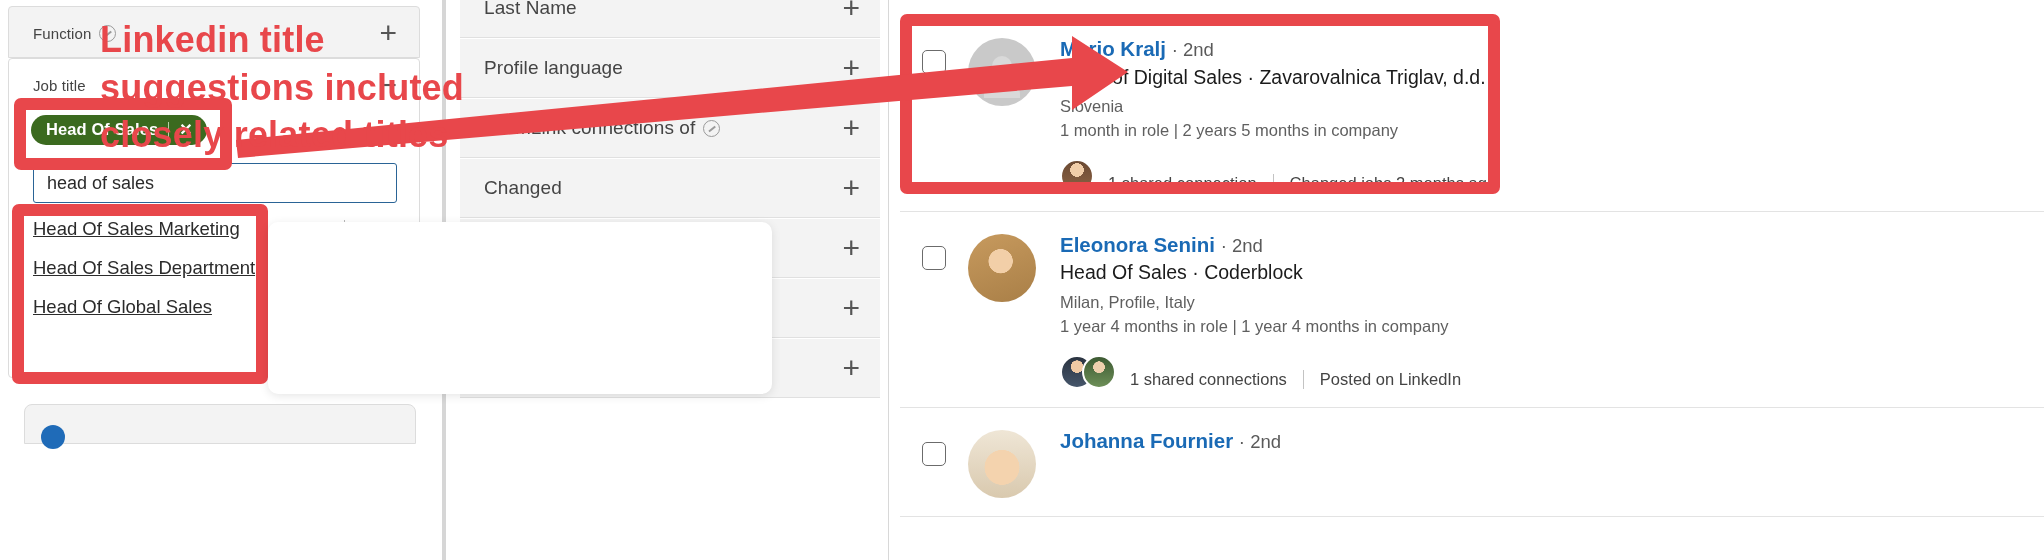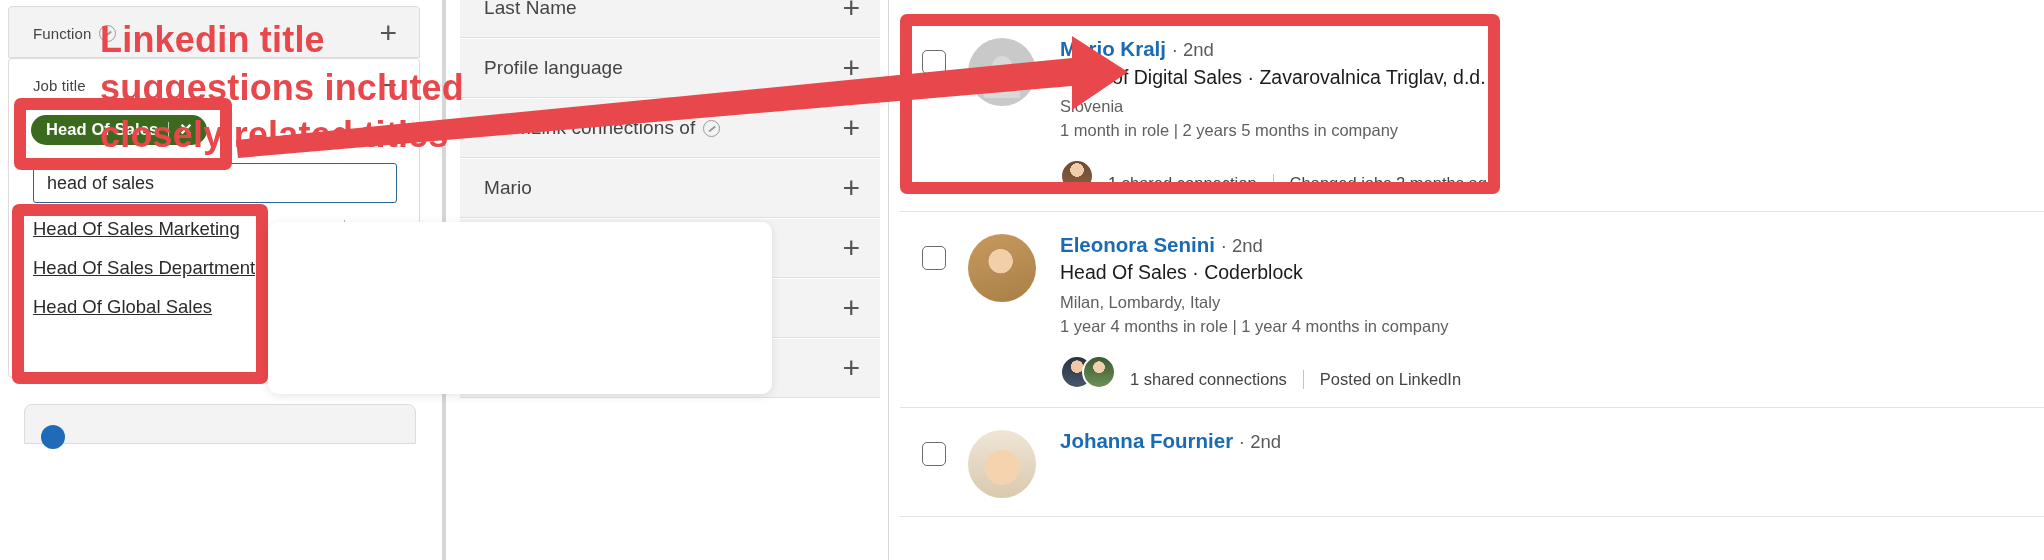--- a/index.html
+++ b/index.html
@@ -263,21 +263,21 @@
 
       <div class="mid-row">
         <span class="filter-label">
           <span>TeamLink connections of</span>
           <span class="info-glyph"></span>
         </span>
         <span class="pm">+</span>
       </div>
 
       <div class="mid-row">
-        <span class="filter-label">Mario</span>
+        <span class="filter-label">Changed</span>
         <span class="pm">+</span>
       </div>
 
       <div class="mid-row">
         <span class="filter-label"></span>
         <span class="pm">+</span>
       </div>
 
       <div class="mid-row">
         <span class="filter-label"></span>
@@ -324,21 +324,21 @@
 
       <div class="result">
         <div class="res-check"></div>
         <div class="res-avatar a-eleonora"></div>
         <div class="res-body">
           <div class="res-name-line">
             <span class="res-name">Eleonora Senini</span>
             <span class="res-degree">· 2nd</span>
           </div>
           <div class="res-title">Head Of Sales · Coderblock</div>
-          <div class="res-loc">Milan, Lombardy, Italy</div>
+          <div class="res-loc">Milan, Profile, Italy</div>
           <div class="res-tenure">1 year 4 months in role | 1 year 4 months in company</div>
           <div class="res-meta">
             <span class="facepile">
               <span class="face f-suit"></span>
               <span class="face f-green"></span>
             </span>
             <span class="res-meta-text">
               <span>1 shared connections</span>
               <span class="vr"></span>
               <span>Posted on LinkedIn</span>

